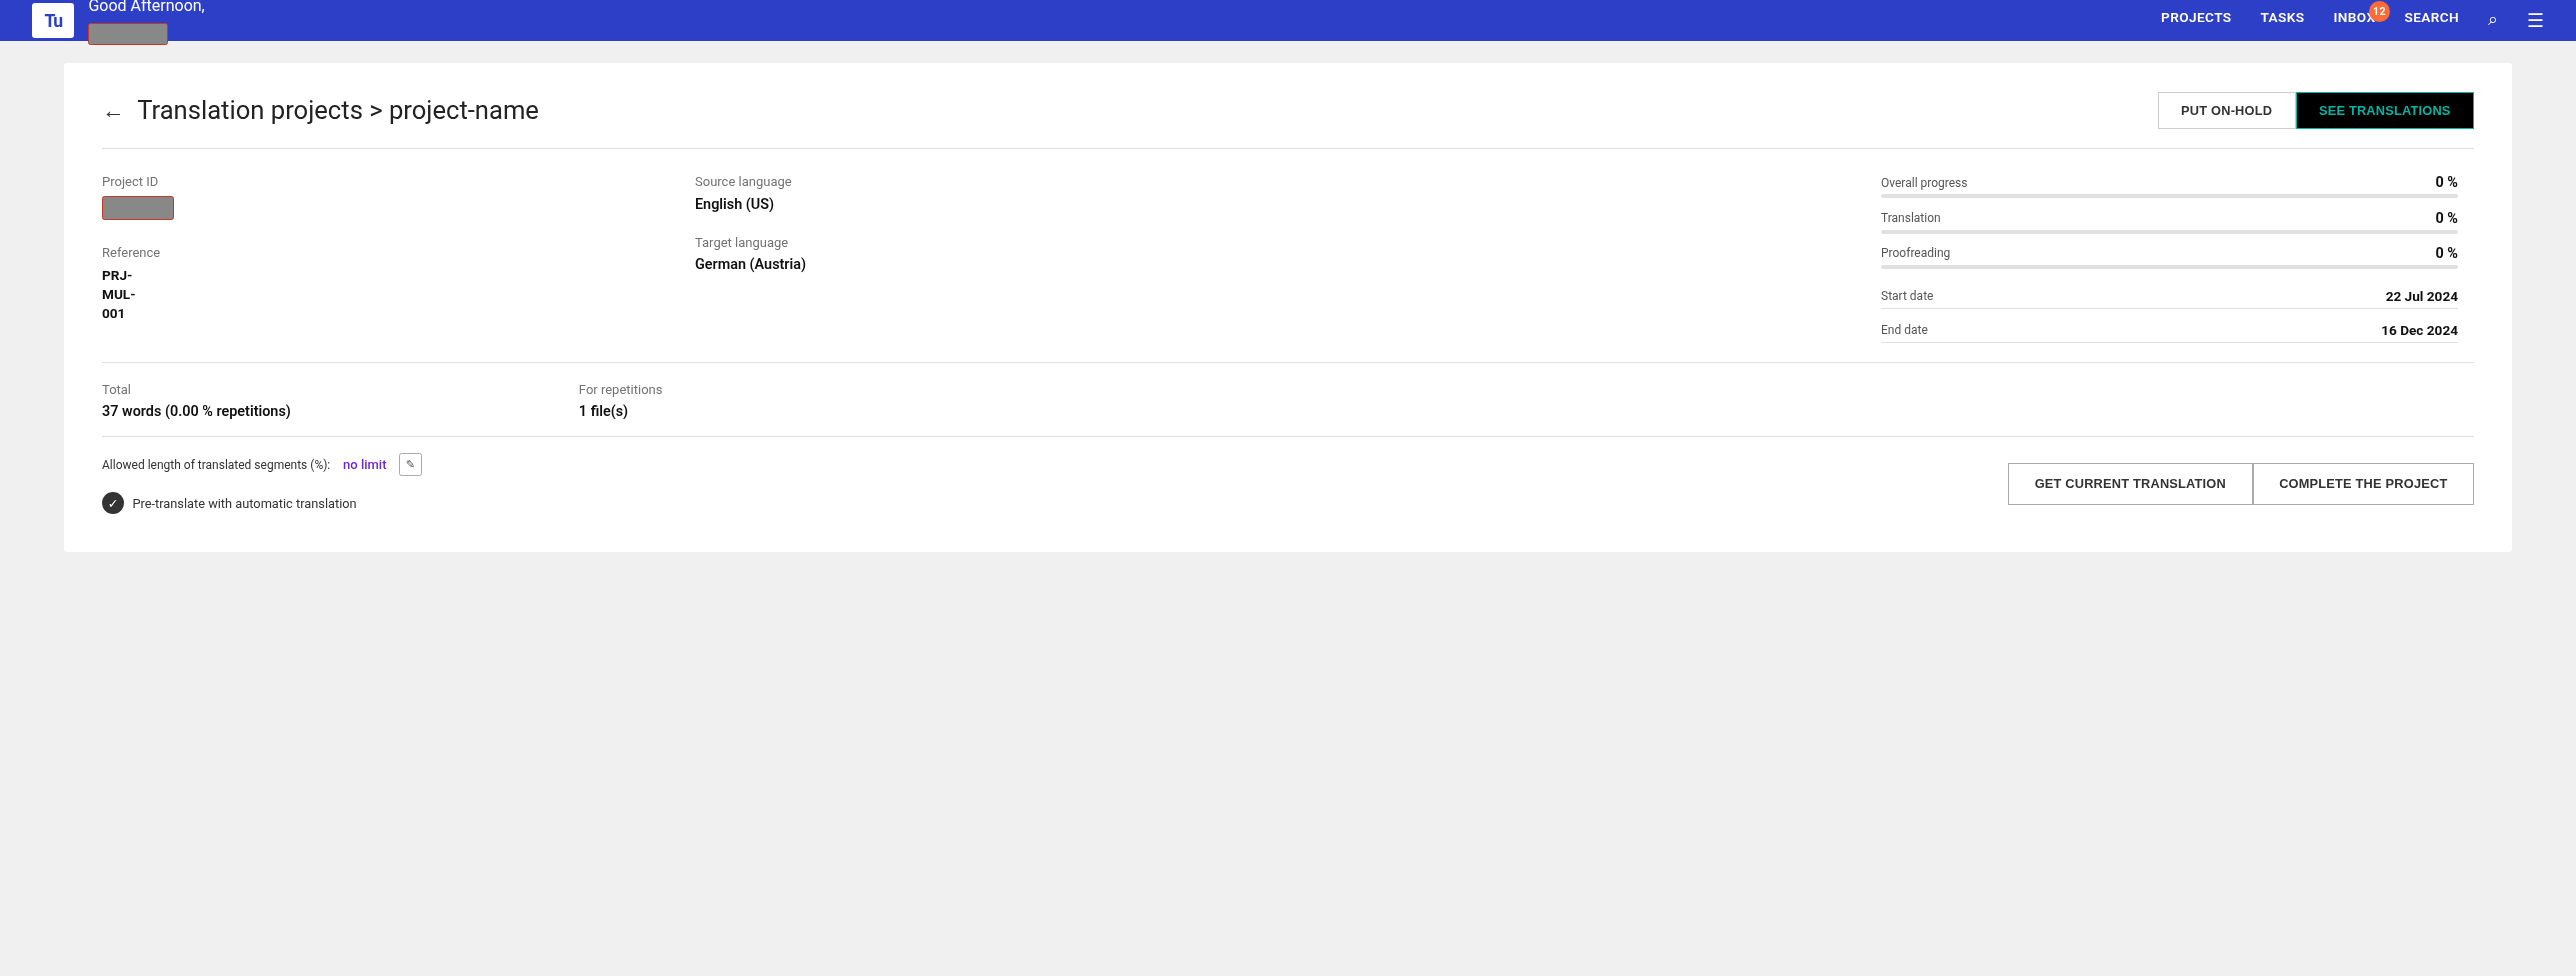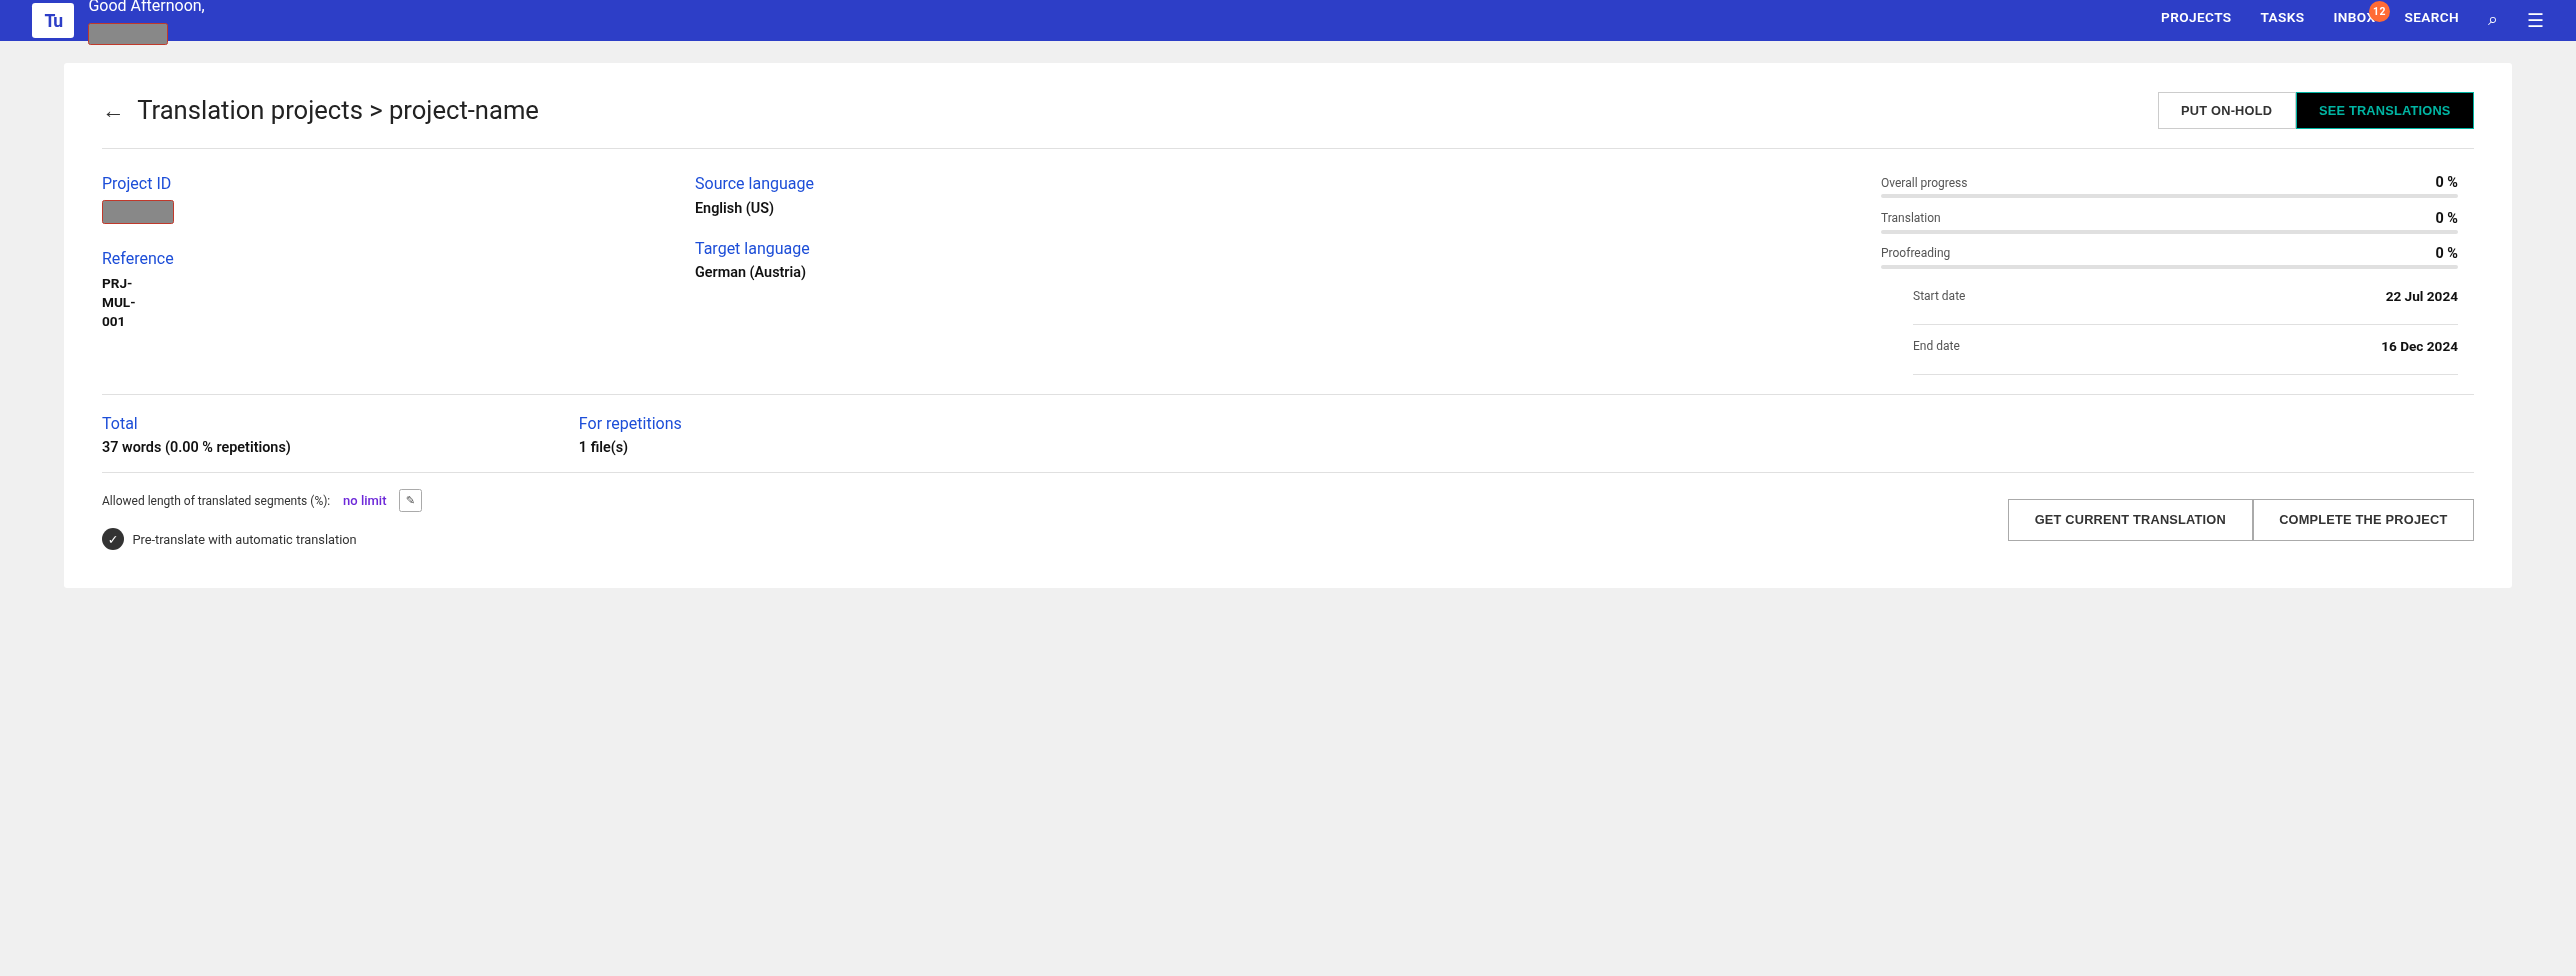--- a/index.html
+++ b/index.html
@@ -154,22 +154,22 @@
       grid-template-columns: 1fr 1fr 1fr 1fr;
       gap: 0;
       border-bottom: 0.8px solid #e0e0e0;
       padding-bottom: 19px;
       margin-bottom: 19px;
     }
     .info-section {
       padding: 0 16px 0 0;
     }
     .info-label {
-      font-size: 16px;
-      color: #1d4ed8;
+      font-size: 13px;
+      color: #737373;
       margin-bottom: 6.4px;
     }
     .info-value {
       font-size: 14.4px;
       font-weight: 600;
       color: #111;
     }
     .project-id-box {
       background: #888;
       width: 72px;
@@ -227,22 +227,21 @@
     .dates-section {
       display: flex;
       flex-direction: column;
       gap: 12.8px;
     }
     .date-row {
       display: flex;
       justify-content: space-between;
       align-items: center;
       border-bottom: 0.8px solid #e0e0e0;
-      padding-bottom: 20px;
-      margin-left: 32px;
+      padding-bottom: 4px;
     }
     .date-label {
       font-size: 12px;
       color: #555;
     }
     .date-value {
       font-size: 13.6px;
       font-weight: 700;
       color: #111;
     }

